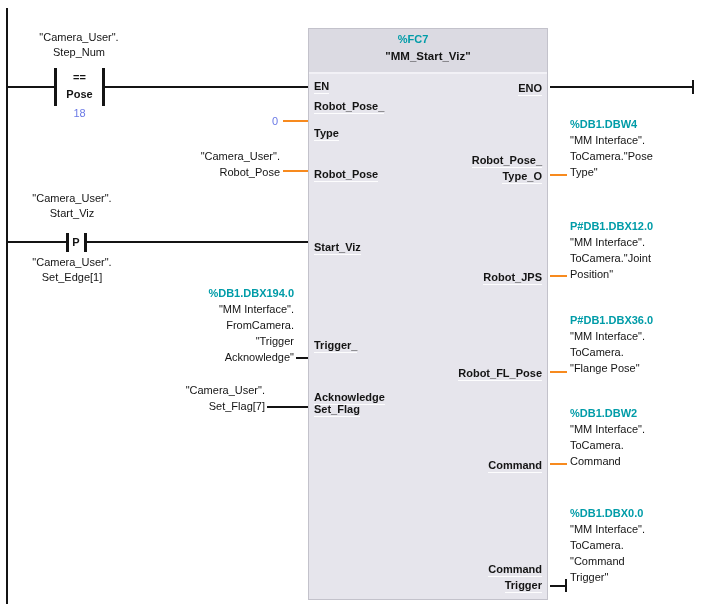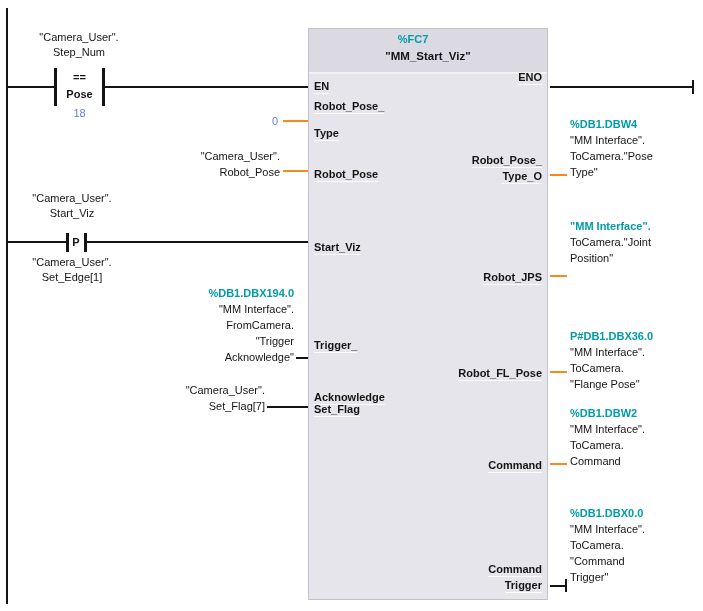--- a/index.html
+++ b/index.html
@@ -83,21 +83,21 @@
 
     <div class="pin pinl" style="top:50px;"><span>EN</span></div>
     <div class="pin pinl" style="top:70px;"><span>Robot_Pose_</span></div>
     <div class="pin pinl" style="top:75px;margin-top:22px;"><span>Type</span></div>
     <div class="pin pinl" style="top:138px;"><span>Robot_Pose</span></div>
     <div class="pin pinl" style="top:211px;"><span>Start_Viz</span></div>
     <div class="pin pinl" style="top:309px;"><span>Trigger_</span></div>
     <div class="pin pinl" style="top:325px;margin-top:36px;"><span>Acknowledge</span></div>
     <div class="pin pinl" style="top:373px;"><span>Set_Flag</span></div>
 
-    <div class="pin pinr" style="top:41px;margin-left:37px;"><span>ENO</span></div>
+    <div class="pin pinr" style="top:52px;margin-left:37px;"><span>ENO</span></div>
     <div class="pin pinr" style="top:124px;"><span>Robot_Pose_</span></div>
     <div class="pin pinr" style="top:140px;"><span>Type_O</span></div>
     <div class="pin pinr" style="top:241px;"><span>Robot_JPS</span></div>
     <div class="pin pinr" style="top:337px;"><span>Robot_FL_Pose</span></div>
     <div class="pin pinr" style="top:429px;"><span>Command</span></div>
     <div class="pin pinr" style="top:533px;"><span>Command</span></div>
     <div class="pin pinr" style="top:549px;"><span>Trigger</span></div>
   </div>
 
   <div class="txt r blue" style="left:246px;top:114px;width:32px;">0</div>
@@ -130,27 +130,28 @@
   <div class="wire owire" style="left:550px;top:174px;width:17px;"></div>
   <div class="opblock annot-addr" style="left:570px;top:116px;width:130px;">
     <div>%DB1.DBW4</div>
     <div>"MM Interface".</div>
     <div>ToCamera."Pose</div>
     <div>Type"</div>
   </div>
 
   <div class="wire owire" style="left:550px;top:275px;width:17px;"></div>
   <div class="opblock annot-addr" style="left:570px;top:218px;width:130px;">
+    <div>P#DB1.DBX12.0</div>
     <div>"MM Interface".</div>
     <div>ToCamera."Joint</div>
     <div>Position"</div>
   </div>
 
   <div class="wire owire" style="left:550px;top:371px;width:17px;"></div>
-  <div class="opblock annot-addr" style="left:570px;top:328px;width:130px;">
+  <div class="opblock annot-addr" style="left:570px;top:312px;width:130px;">
     <div>P#DB1.DBX36.0</div>
     <div>"MM Interface".</div>
     <div>ToCamera.</div>
     <div>"Flange Pose"</div>
   </div>
 
   <div class="wire owire" style="left:550px;top:463px;width:17px;"></div>
   <div class="opblock annot-addr" style="left:570px;top:405px;width:130px;">
     <div>%DB1.DBW2</div>
     <div>"MM Interface".</div>

